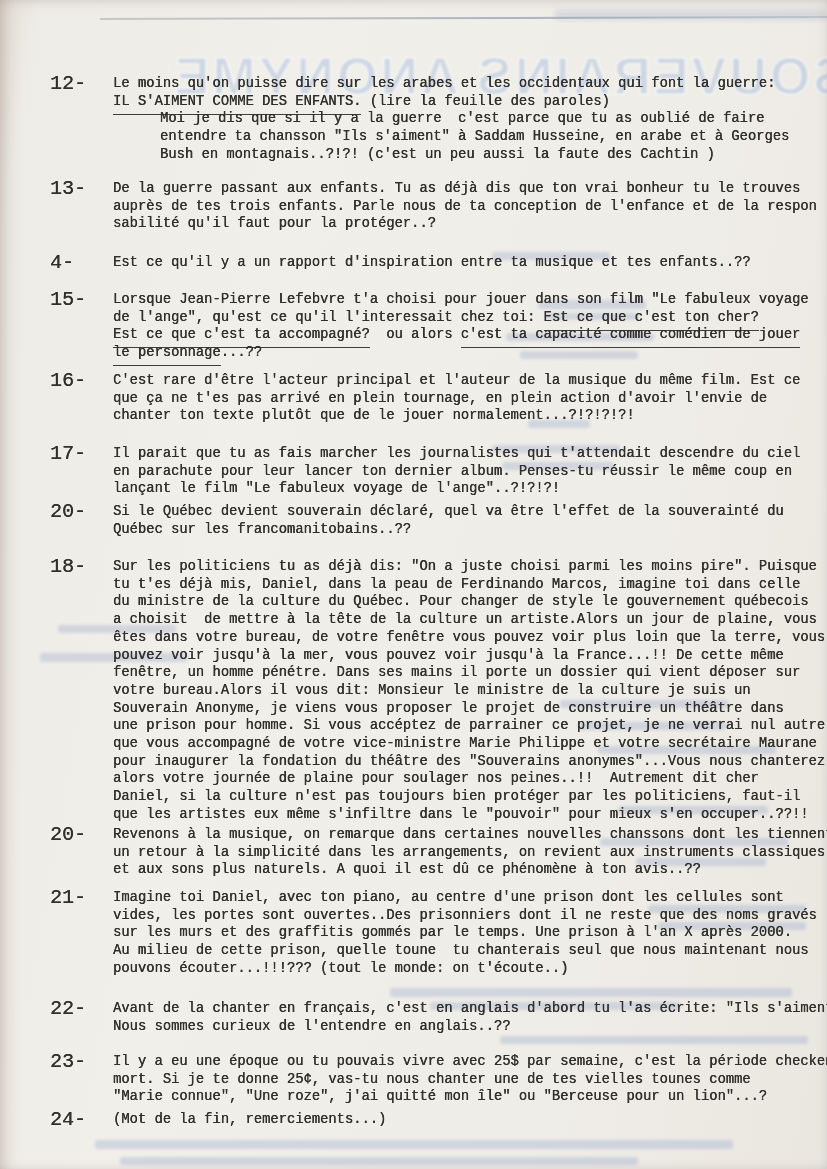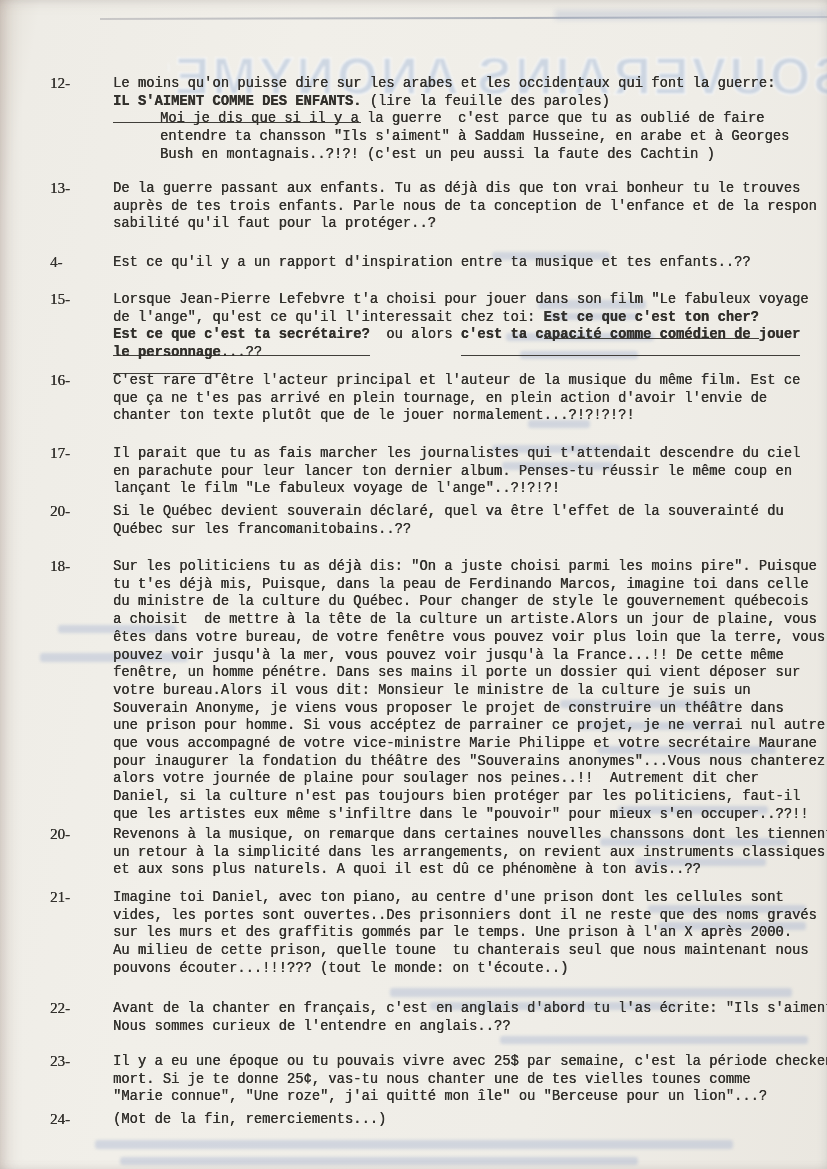--- a/index.html
+++ b/index.html
@@ -42,30 +42,29 @@
   }
   .top-smudge{
     position:absolute;left:555px;top:10px;width:272px;height:10px;
     background:rgba(130,150,190,.22);filter:blur(2.5px);
   }
   
   .doc{position:absolute;inset:0;}
   .q-item{position:absolute;left:50px;right:-60px;}
   .q-num{
     position:absolute;left:0;top:0;
-    font-size:15px;line-height:17.7px;white-space:pre;
+    font-size:20px;line-height:17.7px;white-space:pre;
     text-shadow:.3px 0 0 currentColor;
-    font-family:Liberation Serif, serif;
   }
   .q-body{margin-left:63px;}
   .q-line{
     font-size:13.8px;line-height:17.7px;white-space:pre;
     text-shadow:.3px 0 0 currentColor;
   }
-  .q-line .u{border-bottom:1.2px solid #403e39;padding-bottom:13px;font-weight:bold;}
+  .q-line .u{border-bottom:1.2px solid #403e39;padding-bottom:5px;}
 </style>
 </head>
 <body>
 
 <div class="page">
 
   <div class="bleed">
     <div class="top-rule"></div>
     <div class="top-smudge"></div>
     <div class="bleed-title">SOUVERAINS ANONYMES</div>
@@ -118,21 +117,21 @@
         <div class="q-num">4-</div>
         <div class="q-body">
           <div class="q-line"><span>Est ce qu'il y a un rapport d'inspiration entre ta musique et tes enfants..??</span></div>
         </div>
       </div>
       <div class="q-item" style="top: 291px;">
         <div class="q-num">15-</div>
         <div class="q-body">
           <div class="q-line"><span>Lorsque Jean-Pierre Lefebvre t'a choisi pour jouer dans son film "Le fabuleux voyage</span></div>
           <div class="q-line"><span>de l'ange", qu'est ce qu'il l'interessait chez toi: </span><span class="u">Est ce que c'est ton cher?</span></div>
-          <div class="q-line"><span class="u">Est ce que c'est ta secrétaire?</span><span>  ou alors </span><span class="u">c'est ta capacité comme comédien de jouer</span></div>
+          <div class="q-line"><span class="u">Est ce que c'est ta accompagné?</span><span>  ou alors </span><span class="u">c'est ta capacité comme comédien de jouer</span></div>
           <div class="q-line"><span class="u">le personnage</span><span>...??</span></div>
         </div>
       </div>
       <div class="q-item" style="top: 372px;">
         <div class="q-num">16-</div>
         <div class="q-body">
           <div class="q-line"><span>C'est rare d'être l'acteur principal et l'auteur de la musique du même film. Est ce</span></div>
           <div class="q-line"><span>que ça ne t'es pas arrivé en plein tournage, en plein action d'avoir l'envie de</span></div>
           <div class="q-line"><span>chanter ton texte plutôt que de le jouer normalement...?!?!?!?!</span></div>
         </div>
@@ -149,21 +148,21 @@
         <div class="q-num">20-</div>
         <div class="q-body">
           <div class="q-line"><span>Si le Québec devient souverain déclaré, quel va être l'effet de la souverainté du</span></div>
           <div class="q-line"><span>Québec sur les francomanitobains..??</span></div>
         </div>
       </div>
       <div class="q-item" style="top: 558px;">
         <div class="q-num">18-</div>
         <div class="q-body">
           <div class="q-line"><span>Sur les politiciens tu as déjà dis: "On a juste choisi parmi les moins pire". Puisque</span></div>
-          <div class="q-line"><span>tu t'es déjà mis, Puisque, dans la peau de Ferdinando Marcos, imagine toi dans celle</span></div>
+          <div class="q-line"><span>tu t'es déjà mis, Daniel, dans la peau de Ferdinando Marcos, imagine toi dans celle</span></div>
           <div class="q-line"><span>du ministre de la culture du Québec. Pour changer de style le gouvernement québecois</span></div>
           <div class="q-line"><span>a choisit  de mettre à la tête de la culture un artiste.Alors un jour de plaine, vous</span></div>
           <div class="q-line"><span>êtes dans votre bureau, de votre fenêtre vous pouvez voir plus loin que la terre, vous</span></div>
           <div class="q-line"><span>pouvez voir jusqu'à la mer, vous pouvez voir jusqu'à la France...!! De cette même</span></div>
           <div class="q-line"><span>fenêtre, un homme pénétre. Dans ses mains il porte un dossier qui vient déposer sur</span></div>
           <div class="q-line"><span>votre bureau.Alors il vous dit: Monsieur le ministre de la culture je suis un</span></div>
           <div class="q-line"><span>Souverain Anonyme, je viens vous proposer le projet de construire un théâtre dans</span></div>
           <div class="q-line"><span>une prison pour homme. Si vous accéptez de parrainer ce projet, je ne verrai nul autre</span></div>
           <div class="q-line"><span>que vous accompagné de votre vice-ministre Marie Philippe et votre secrétaire Maurane</span></div>
           <div class="q-line"><span>pour inaugurer la fondation du théâtre des "Souverains anonymes"...Vous nous chanterez</span></div>

